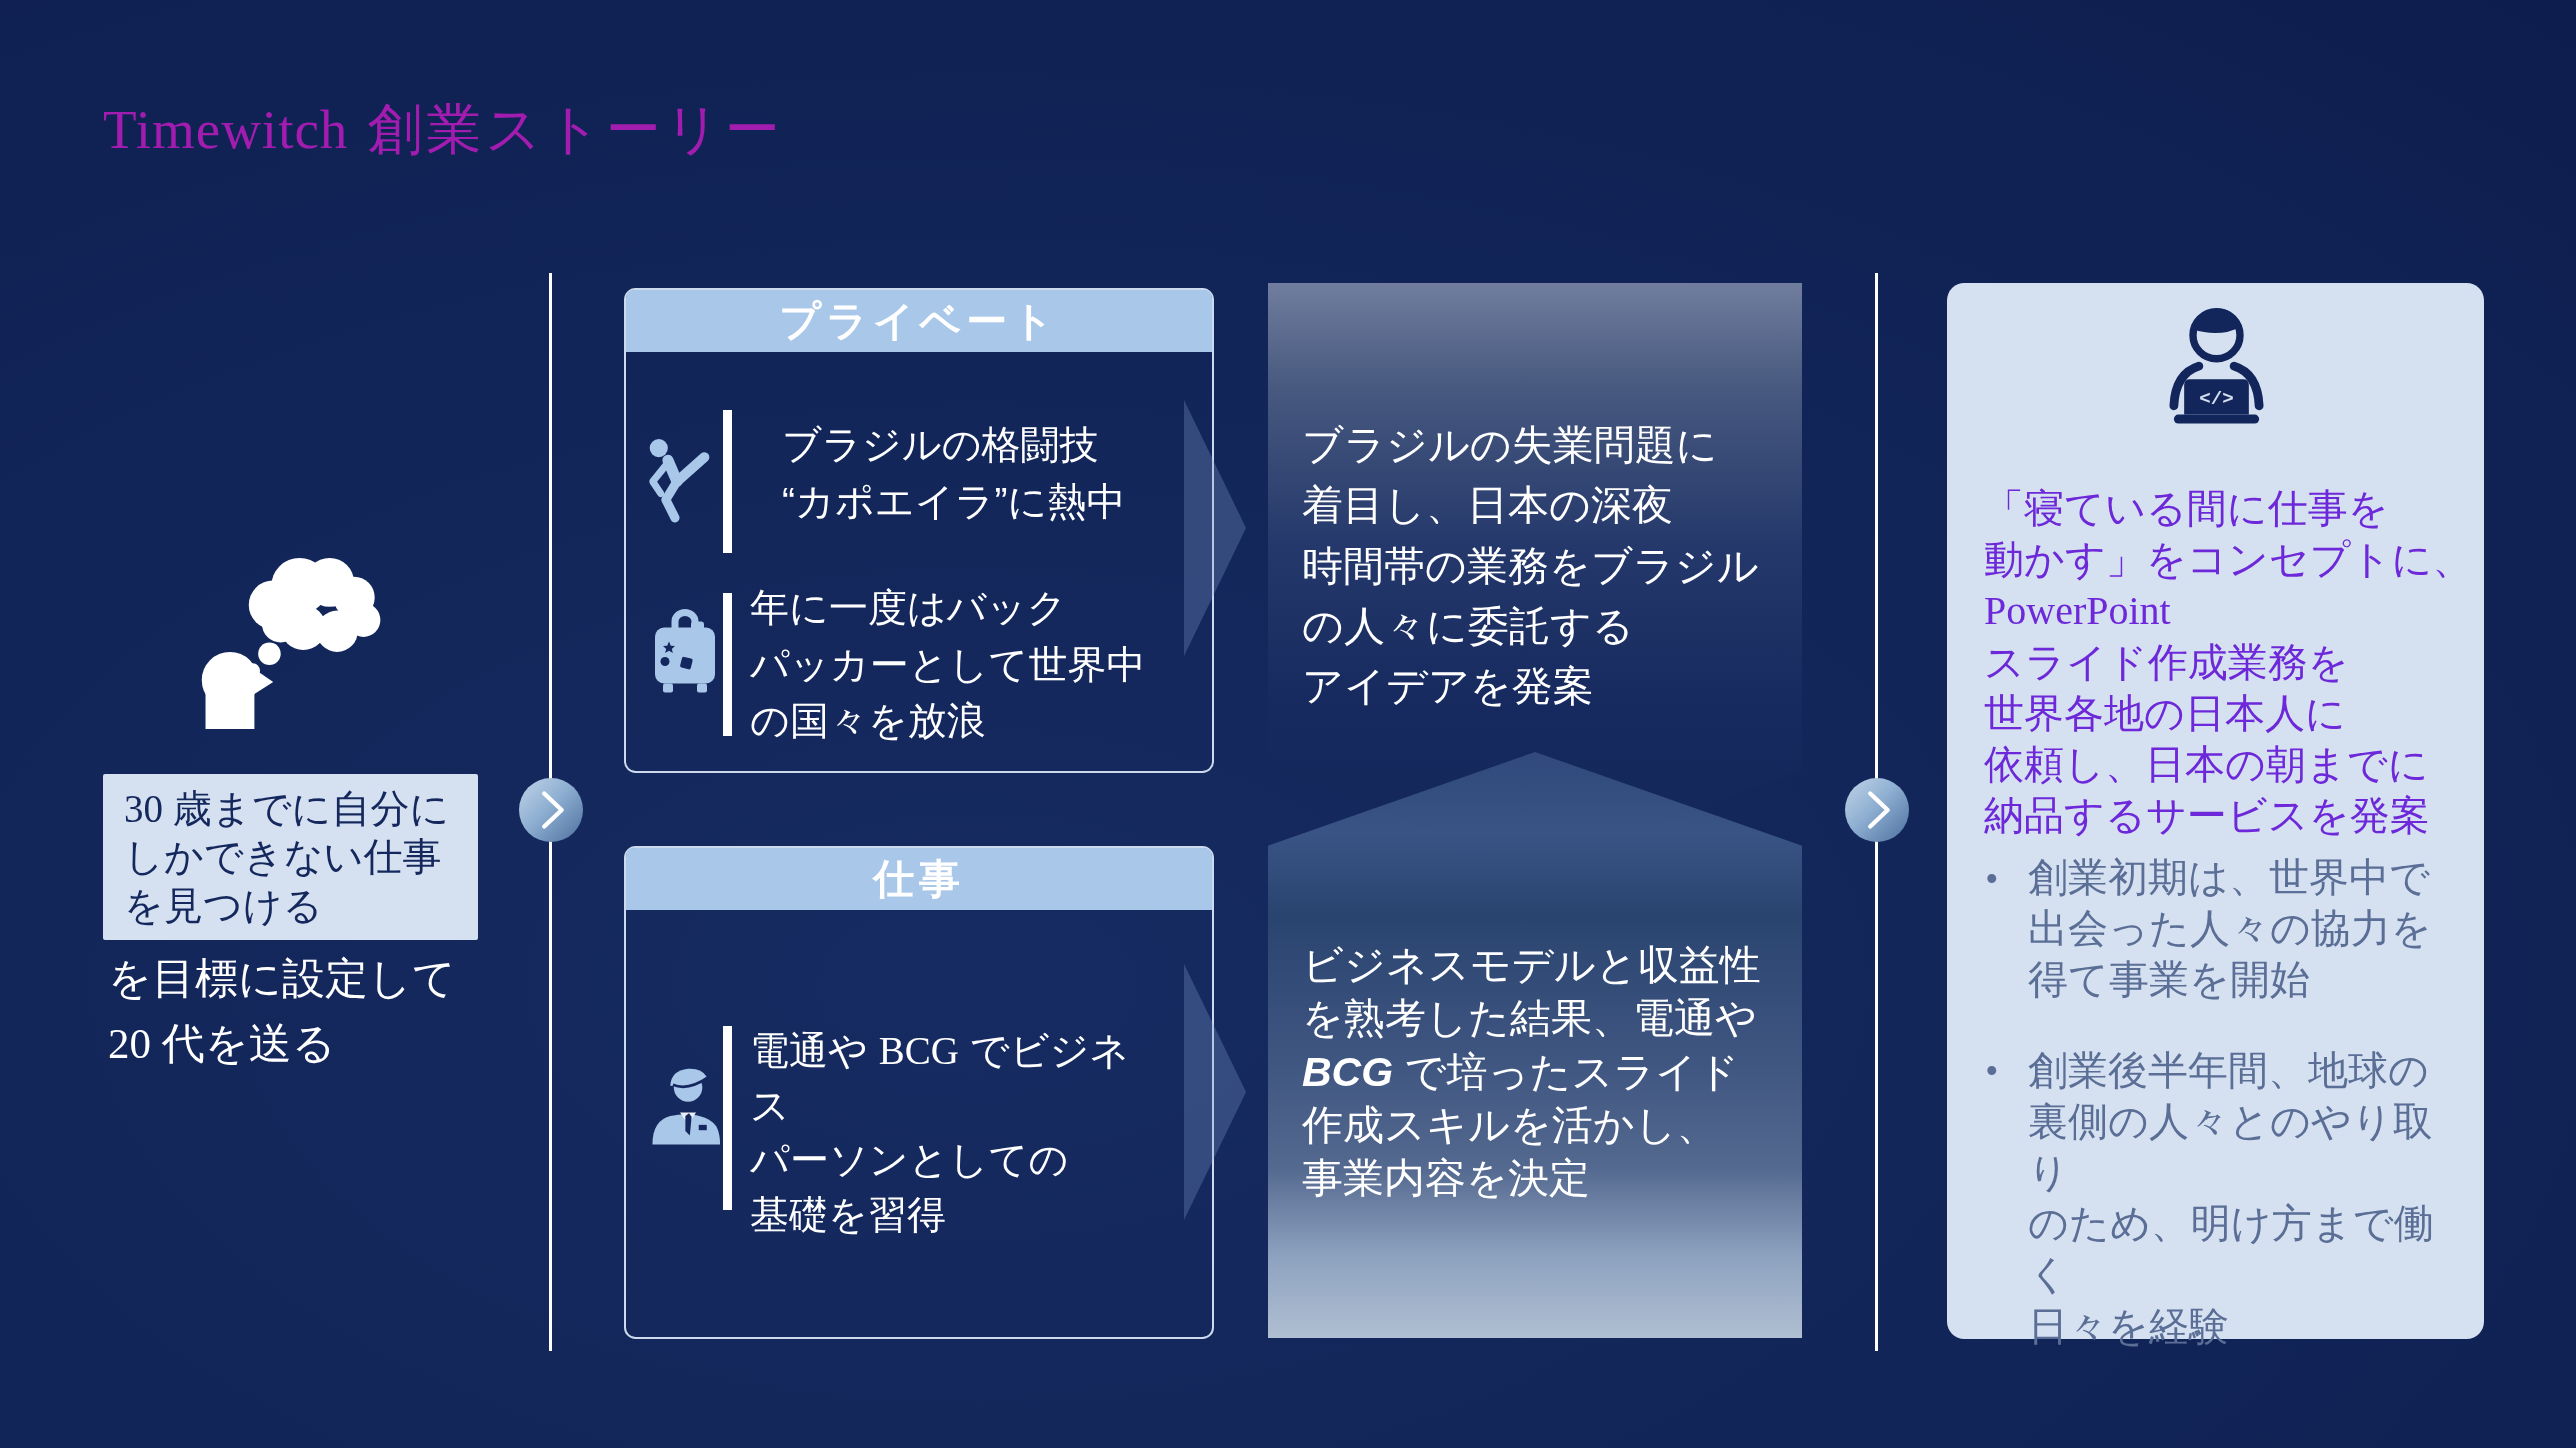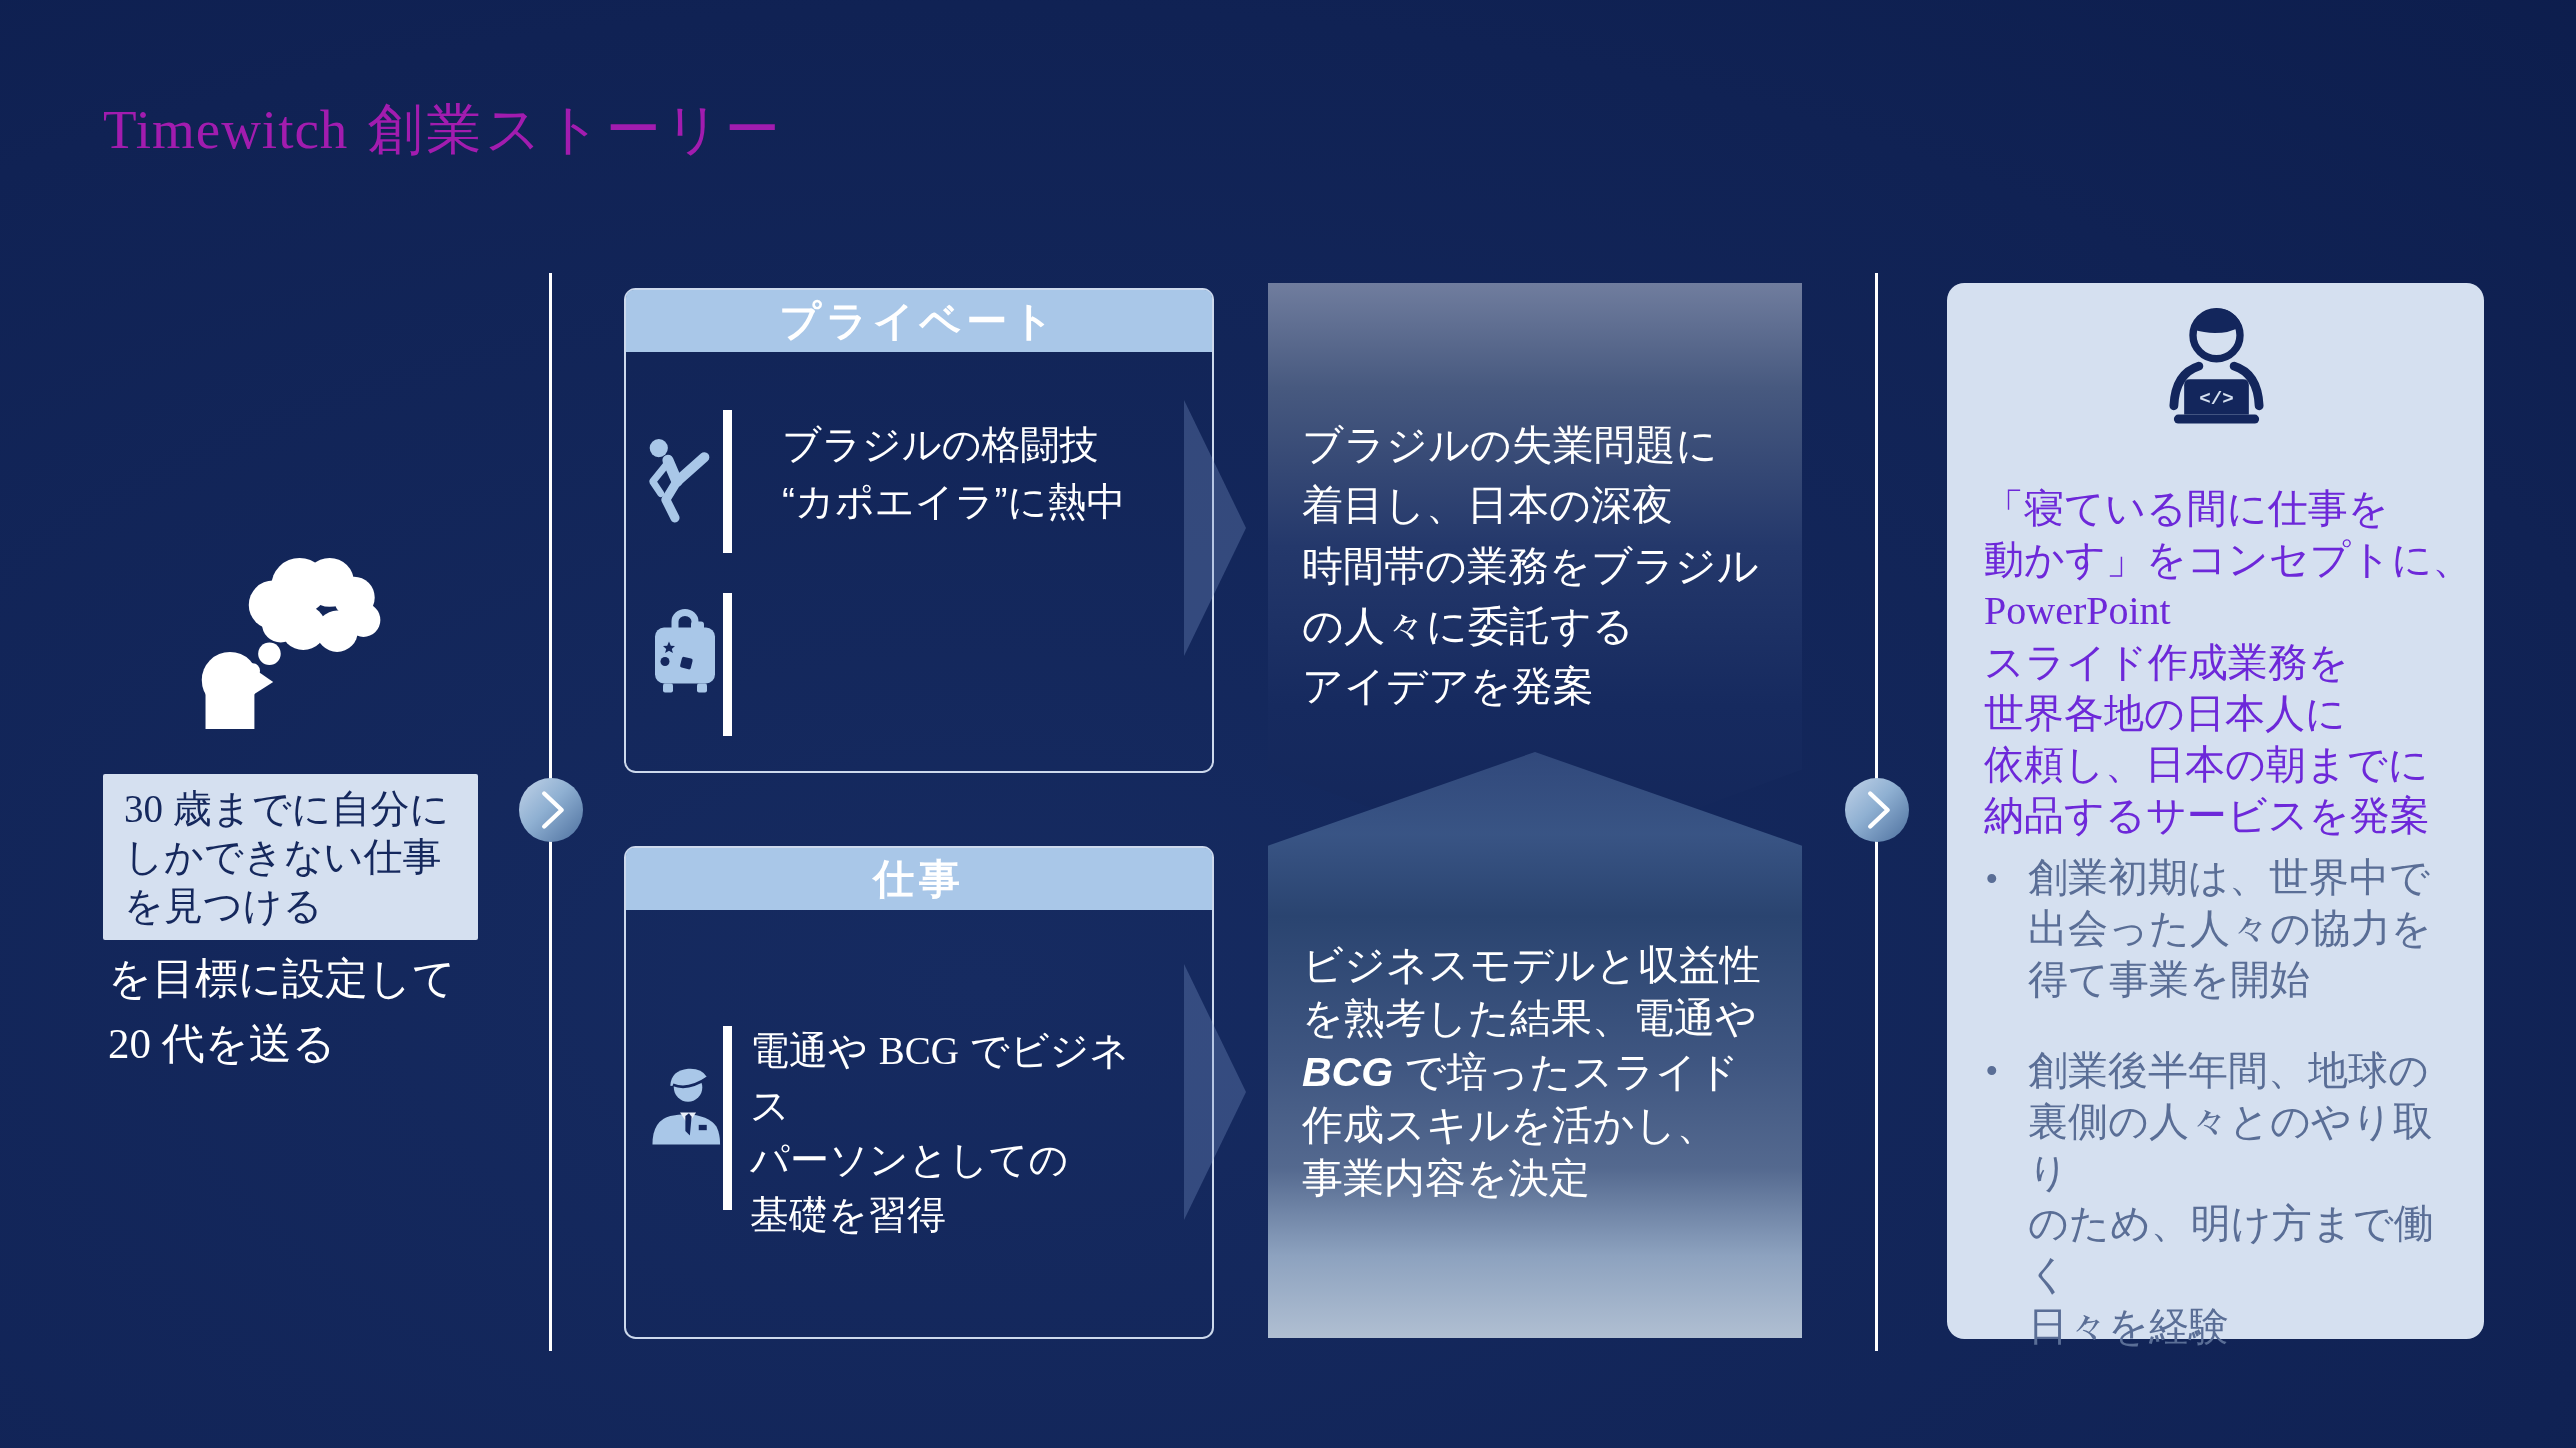--- a/index.html
+++ b/index.html
@@ -151,20 +151,23 @@
     <rect x="38" y="12" width="13" height="18" rx="3" fill="#a9c7e8"></rect>
     <g fill="#14275e">
       <polygon points="16,32 17.8,36.2 22,36.5 18.8,39.4 19.9,43.5 16,41.2 12.1,43.5 13.2,39.4 10,36.5 14.2,36.2"></polygon>
       <circle cx="12" cy="52" r="4.5"></circle>
       <rect x="28" y="48" width="11" height="11" rx="2" transform="rotate(14 33 53)"></rect>
     </g>
     <rect x="10" y="74" width="10" height="9" rx="2" fill="#a9c7e8"></rect>
     <rect x="44" y="74" width="10" height="9" rx="2" fill="#a9c7e8"></rect>
   </svg>
   <div class="item-bar" style="left:97px;top:303px;height:143px;"></div>
+  <div class="item-text pre" style="left:124px;top:290px;">年に一度はバック
+パッカーとして世界中
+の国々を放浪</div>
 </div>
 
 <div class="abs frame-box" style="top:846px;height:493px;">
   <div class="frame-header">仕事</div>
 
   <svg class="abs" style="left:13.5px;top:211px;width:89px;height:89px;" viewBox="0 0 100 100">
     <path d="M34,30 q1,-17 20,-19 q15,-1 21,9 q-12,13 -41,10 z" fill="#a9c7e8"></path>
     <circle cx="54" cy="32" r="16" fill="#a9c7e8"></circle>
     <path d="M37,29 q17,7 39,-8" stroke="#14275e" stroke-width="3" fill="none"></path>
     <path d="M14,96 q0,-27 20,-32 q9,-2 18,-2 q25,1 34,14 q4,8 4,20 z" fill="#a9c7e8"></path>

